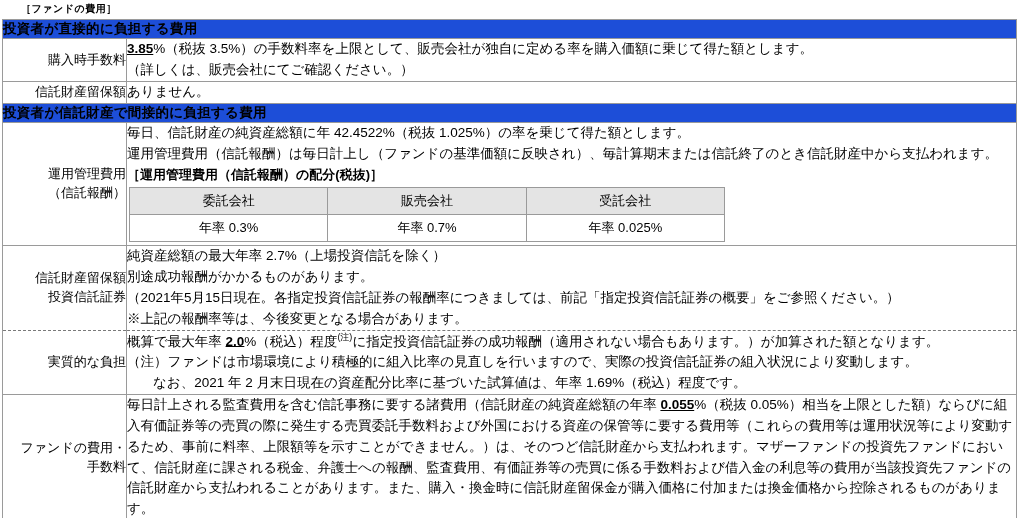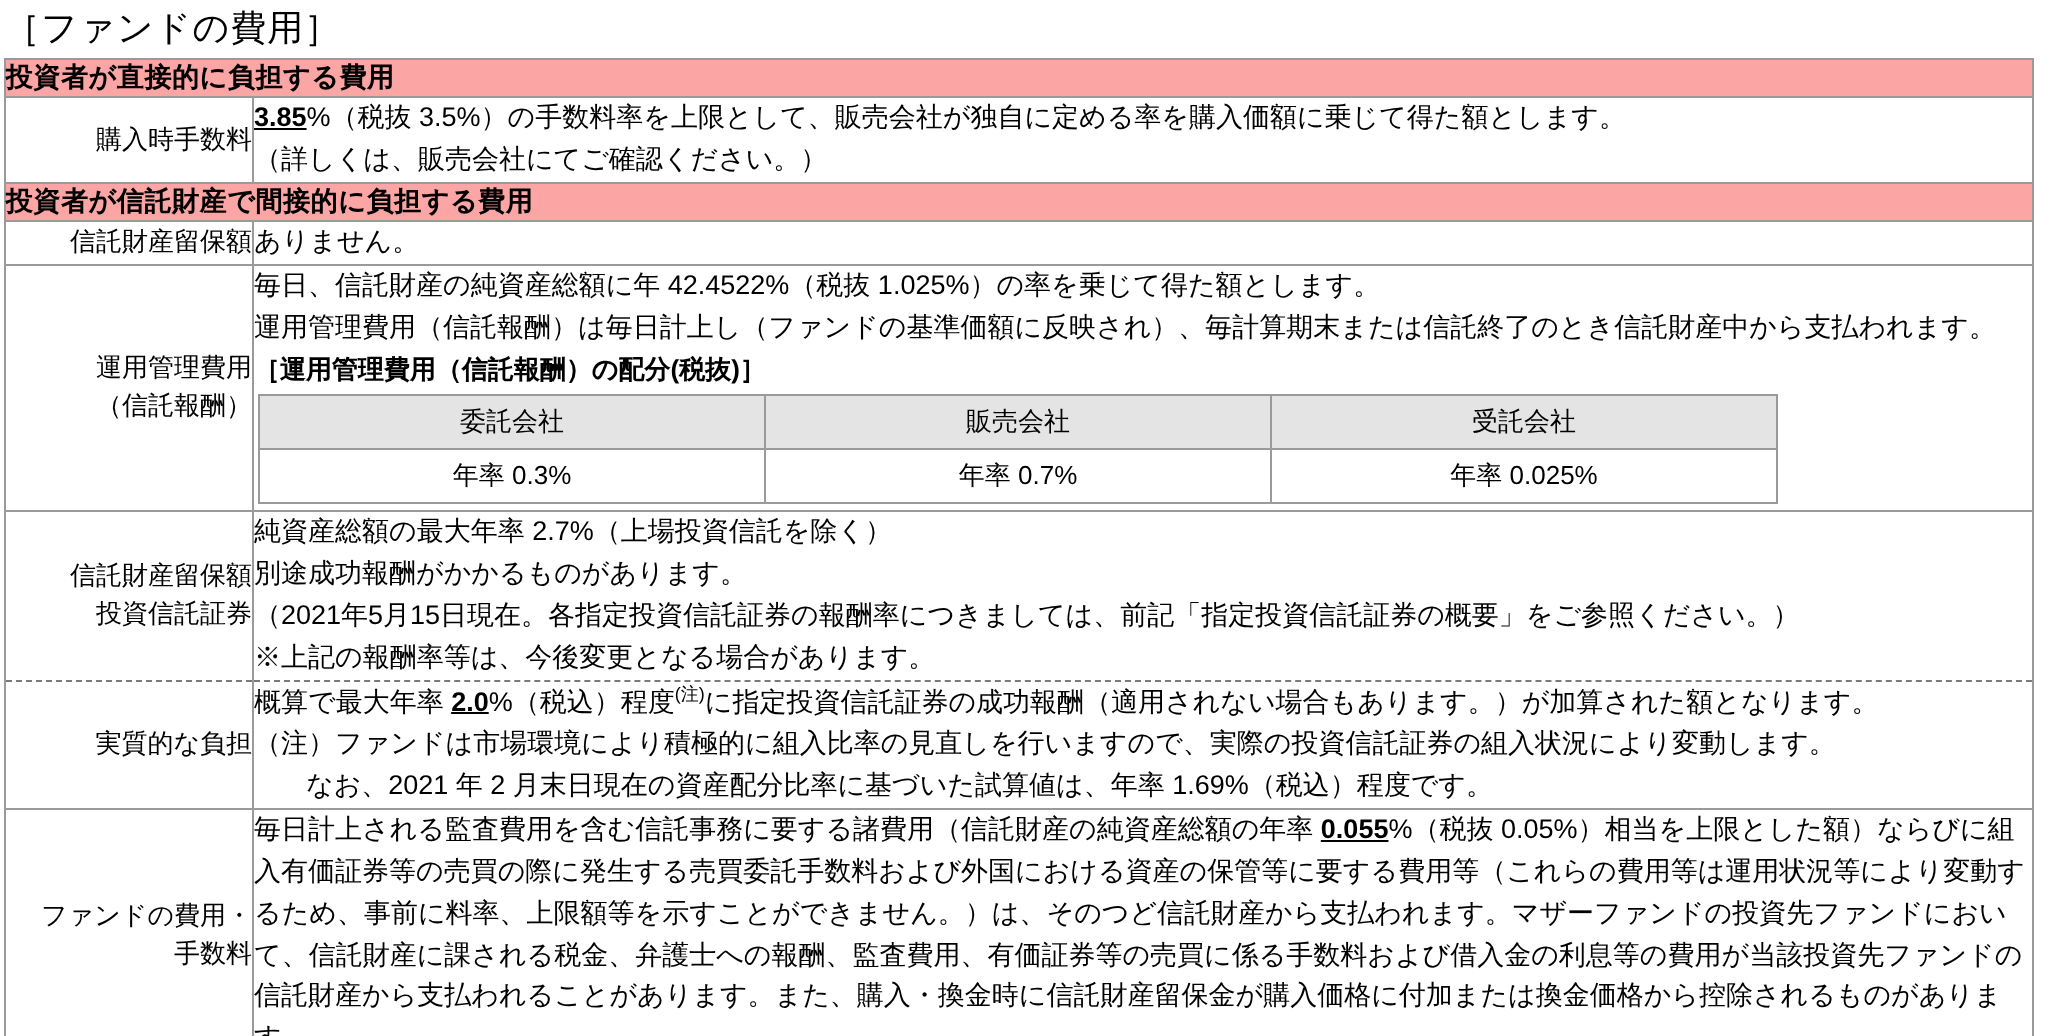--- a/index.html
+++ b/index.html
@@ -13,38 +13,39 @@
     font-family: "Liberation Sans", sans-serif;
     color: #000000;
     font-size: 13.5px;
     overflow: hidden;
   }
   .page {
     width: 1024px;
     position: relative;
   }
   .doc-title {
-    font-size: 18px;
-    font-weight: normal;
+    font-size: 10px;
+    font-weight: bold;
     padding: 2px 0 3px 2px;
     letter-spacing: 0.5px;
+    margin-left: 19px;
   }
   table.main {
     border-collapse: collapse;
     width: 1015px;
     margin-left: 2px;
     table-layout: fixed;
   }
   table.main td, table.main th {
     border: 1px solid #9a9a9a;
     vertical-align: middle;
     padding: 0;
   }
   .sec-head {
-    background: #fca5a5;
+    background: #1d4ed8;
     font-weight: bold;
     font-size: 13.5px;
     padding: 4px 6px 4px 6px;
     letter-spacing: 0.3px;
   }
   .row-label {
     width: 118px;
     text-align: right;
     font-size: 13px;
     padding: 5px 2px;
@@ -66,21 +67,21 @@
     font-weight: bold;
     text-align: center;
   }
   .sub-title {
     font-weight: bold;
     margin: 4px 0 3px 0;
     font-size: 13px;
   }
   table.alloc {
     border-collapse: collapse;
-    width: 760px;
+    width: 596px;
     margin: 1px 0 3px 2px;
     table-layout: fixed;
   }
   table.alloc td {
     border: 1px solid #9a9a9a;
     text-align: center;
     font-size: 13px;
     padding: 3px 2px;
   }
   table.alloc tr.head td {
@@ -112,26 +113,26 @@
 
       <tr>
         <td class="row-label">購入時手数料</td>
         <td class="row-body">
           <span class="line"><span class="u-under">3.85</span>%（税抜 3.5%）の手数料率を上限として、販売会社が独自に定める率を購入価額に乗じて得た額とします。</span>
           <span class="line">（詳しくは、販売会社にてご確認ください。）</span>
         </td>
       </tr>
 
       <tr>
-        <td class="sec-head" colspan="2">投資者が信託財産で間接的に負担する費用</td>
+        <td class="row-label">信託財産留保額</td>
+        <td class="row-body">ありません。</td>
       </tr>
 
       <tr>
-        <td class="row-label">信託財産留保額</td>
-        <td class="row-body">ありません。</td>
+        <td class="sec-head" colspan="2">投資者が信託財産で間接的に負担する費用</td>
       </tr>
 
       <tr>
         <td class="row-label">
           <span class="line">運用管理費用</span>
           <span class="line">（信託報酬）</span>
         </td>
         <td class="row-body">
           <span class="line">毎日、信託財産の純資産総額に年 42.4522%（税抜 1.025%）の率を乗じて得た額とします。</span>
           <span class="line">運用管理費用（信託報酬）は毎日計上し（ファンドの基準価額に反映され）、毎計算期末または信託終了のとき信託財産中から支払われます。</span>

